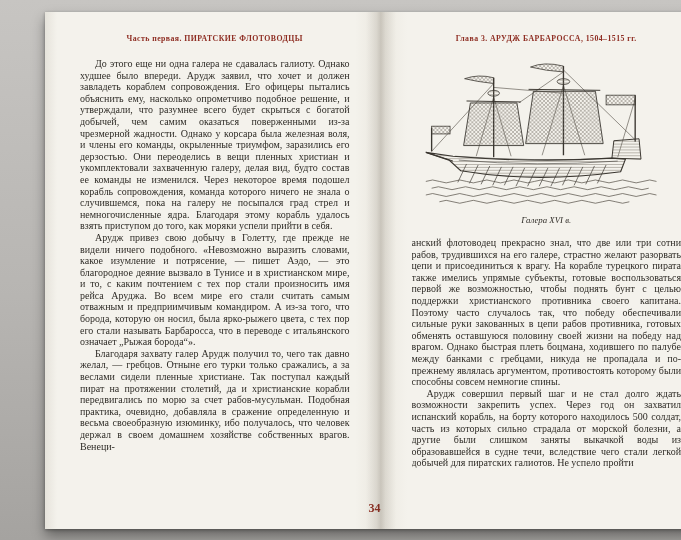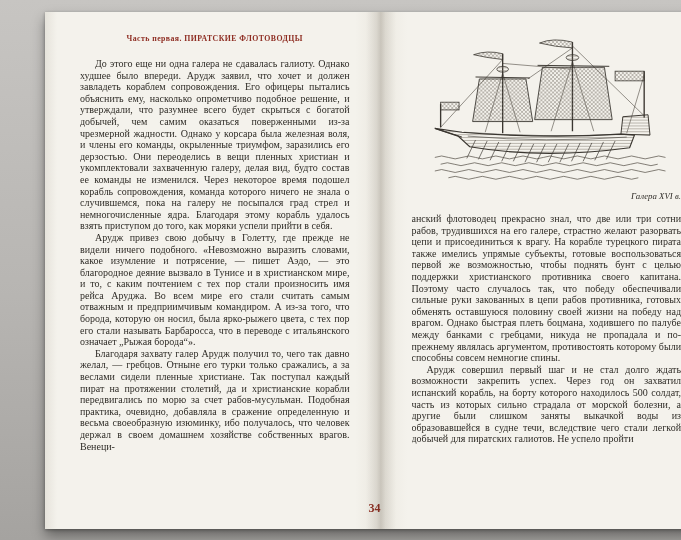--- a/index.html
+++ b/index.html
@@ -64,21 +64,21 @@
   .body-text p{text-indent:15px;}
   .body-text p.no-indent{text-indent:0;}
   .page-number{
     position:absolute;bottom:13px;left:0;right:0;
     text-align:right;
     color:var(--accent-red);
     font-weight:bold;
     font-size:12px;
   }
   figure{
-    text-align:right;
+    text-align:center;
     margin:0 0 12px 0;
   }
   figure svg{display:inline-block;}
   figcaption{
     font-style:italic;
     font-size:8.8px;
     color:var(--ink);
     margin-top:5px;
   }
 </style>
@@ -92,20 +92,21 @@
       <div class="running-head">Часть первая. ПИРАТСКИЕ ФЛОТОВОДЦЫ</div>
       <div class="body-text left-col">
         <p>До этого еще ни одна галера не сдавалась галиоту. Однако худшее было впереди. Арудж заявил, что хочет и должен завладеть кораблем сопровождения. Его офицеры пытались объяснить ему, насколько опрометчиво подобное решение, и утверждали, что разумнее всего будет скрыться с богатой добычей, чем самим оказаться поверженными из-за чрезмерной жадности. Однако у корсара была железная воля, и члены его команды, окрыленные триумфом, заразились его дерзостью. Они переоделись в вещи пленных христиан и укомплектовали захваченную галеру, делая вид, будто состав ее команды не изменился. Через некоторое время подошел корабль сопровождения, команда которого ничего не знала о случившемся, пока на галеру не посыпался град стрел и немногочисленные ядра. Благодаря этому корабль удалось взять приступом до того, как моряки успели прийти в себя.</p>
         <p>Арудж привез свою добычу в Голетту, где прежде не видели ничего подобного. «Невозможно выразить словами, какое изумление и потрясение, — пишет Аэдо, — это благородное деяние вызвало в Тунисе и в христианском мире, и то, с каким почтением с тех пор стали произносить имя рейса Аруджа. Во всем мире его стали считать самым отважным и предприимчивым командиром. А из-за того, что борода, которую он носил, была ярко-рыжего цвета, с тех пор его стали называть Барбаросса, что в переводе с итальянского означает „Рыжая борода“».</p>
         <p>Благодаря захвату галер Арудж получил то, чего так давно желал, — гребцов. Отныне его турки только сражались, а за веслами сидели пленные христиане. Так поступал каждый пират на протяжении столетий, да и христианские корабли передвигались по морю за счет рабов-мусульман. Подобная практика, очевидно, добавляла в сражение определенную и весьма своеобразную изюминку, ибо получалось, что человек держал в своем домашнем хозяйстве собственных врагов. Венеци-</p>
       </div>
       <div class="page-number">34</div>
     </div>
 
     <div class="page right">
+      <div class="running-head">Глава 3. АРУДЖ БАРБАРОССА, 1504–1515 гг.</div>
 
       <figure>
         <svg width="252" height="148" viewBox="0 0 260 152" aria-hidden="true">
           <defs>
             <pattern id="xh" width="4" height="4" patternUnits="userSpaceOnUse">
               <path d="M0 0 L4 4 M4 0 L0 4" stroke="#6d675d" stroke-width="0.45" fill="none"></path>
             </pattern>
             <pattern id="pl" width="6" height="3" patternUnits="userSpaceOnUse">
               <path d="M0 1.5 H6" stroke="#7a7468" stroke-width="0.5" fill="none"></path>
             </pattern>

